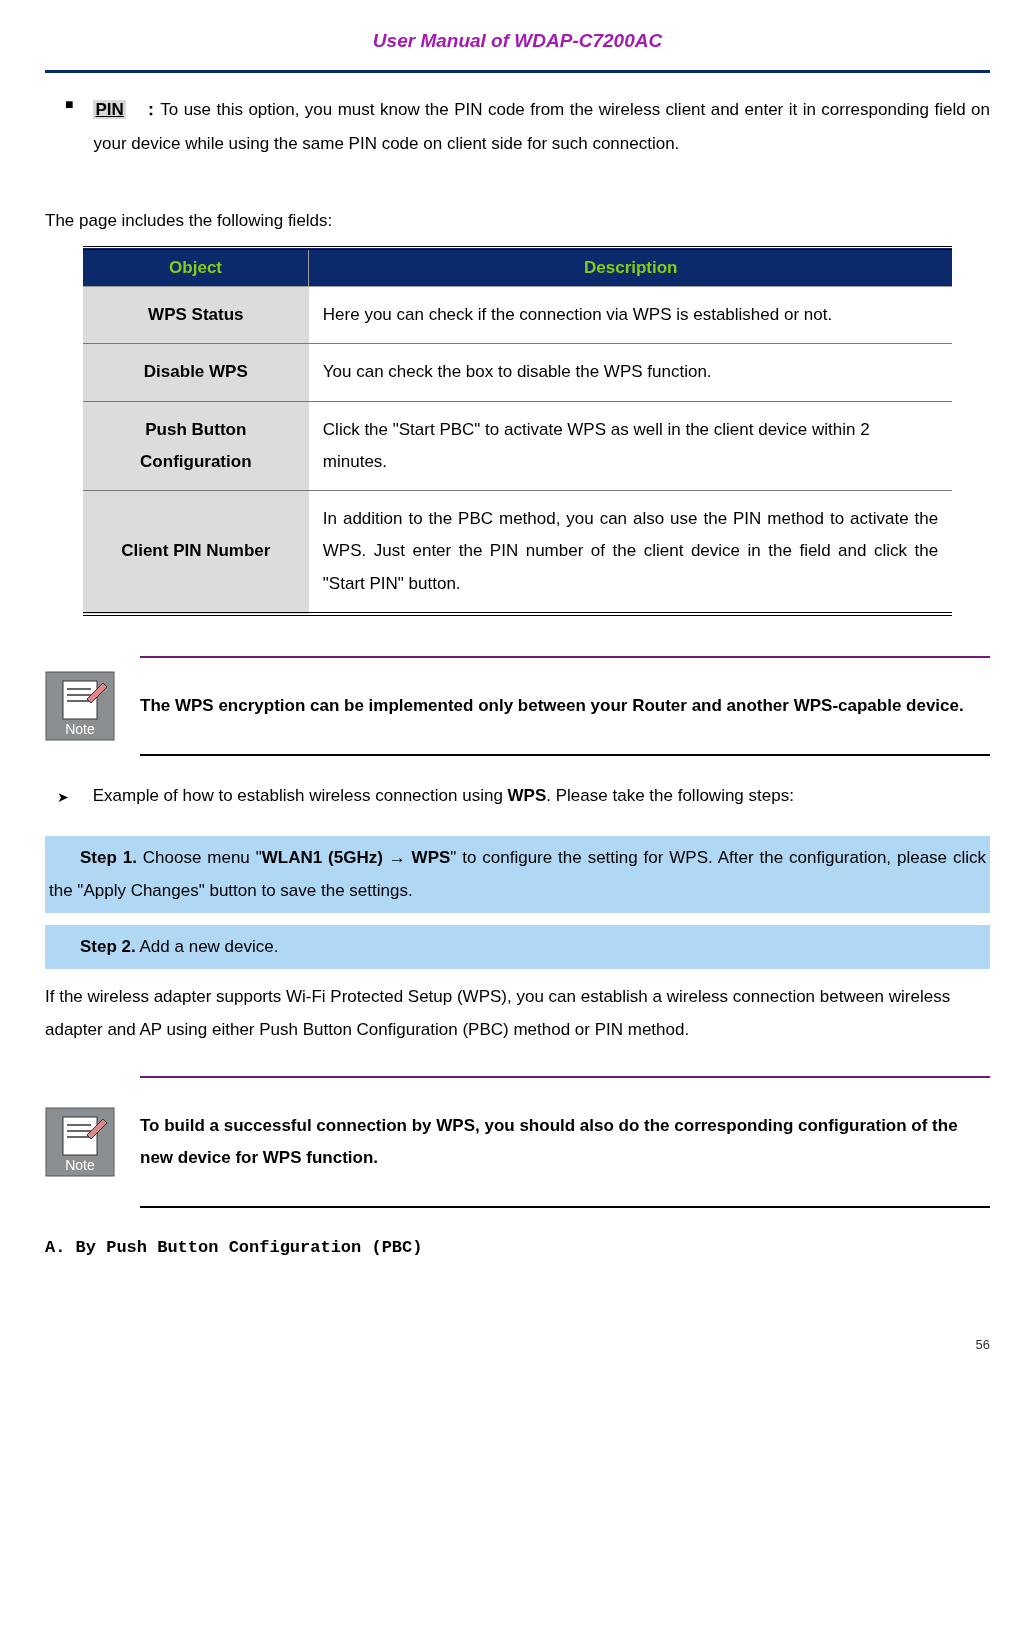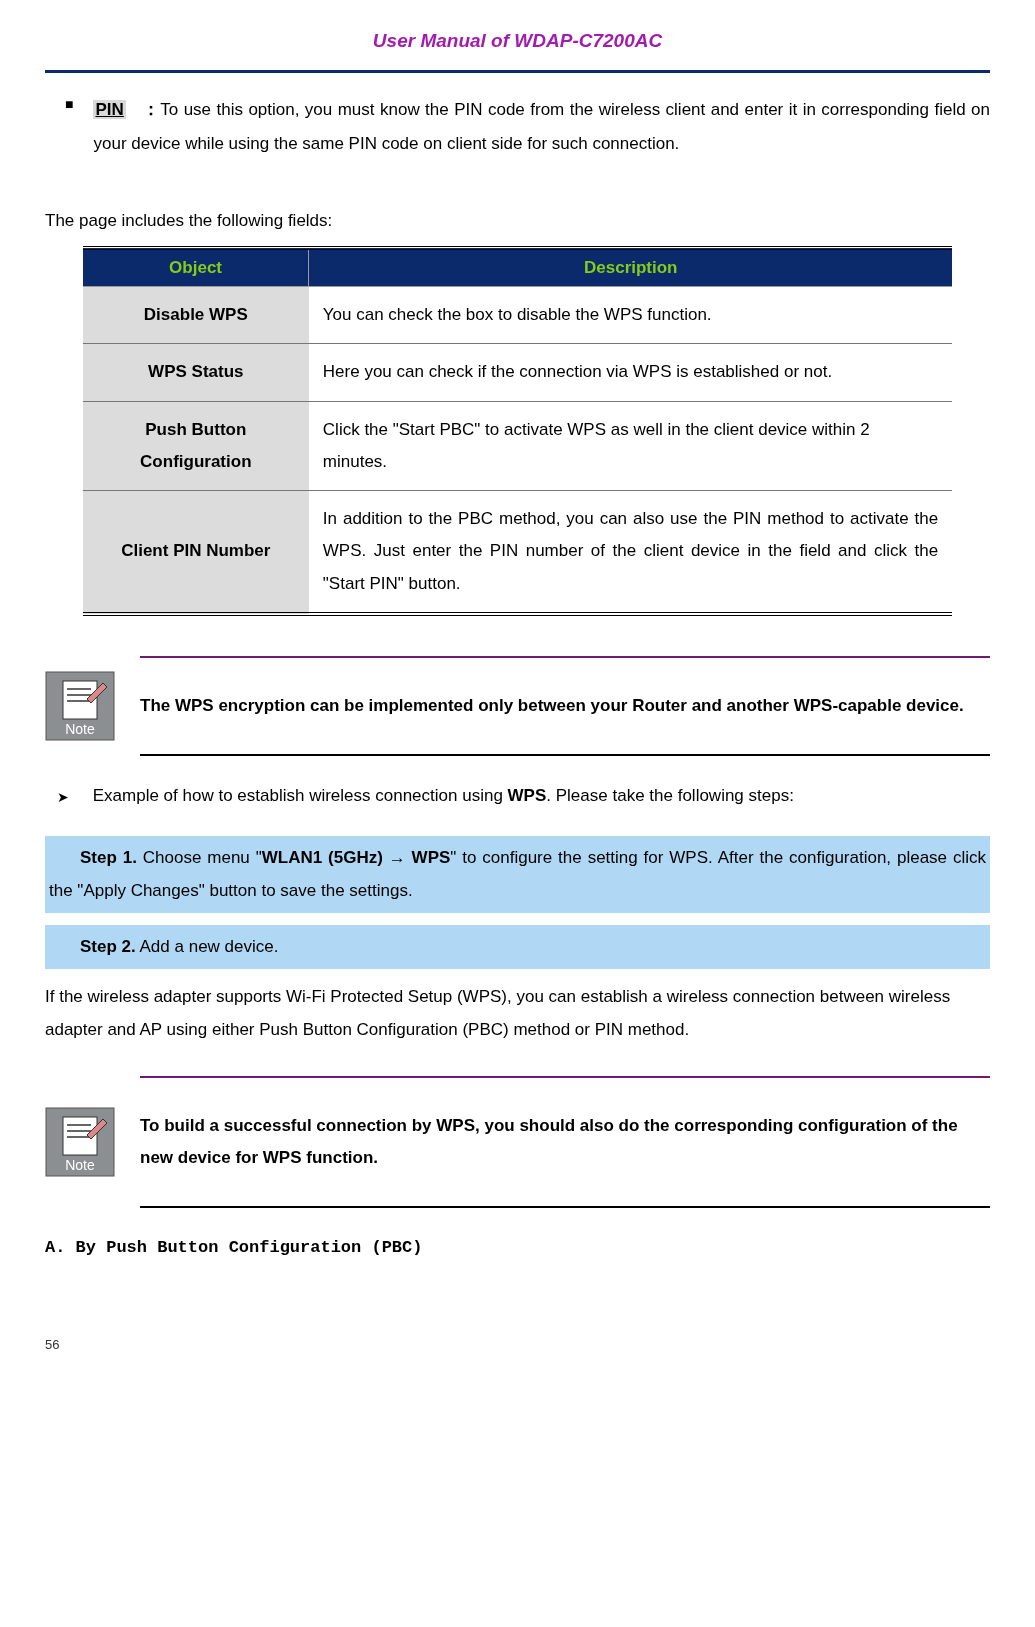--- a/index.html
+++ b/index.html
@@ -116,21 +116,21 @@
   .after-step2 {
     line-height: 1.9;
     margin-bottom: 30px;
   }
   .section-a {
     font-weight: bold;
     margin: 30px 0 0 0;
     font-family: Liberation Mono, monospace;
   }
   .page-no {
-    text-align: left;
+    text-align: right;
     font-size: 13px;
     margin-top: 80px;
     color: #333;
   }
   .justify { text-align: justify; }
 </style>
 </head>
 <body>
 
 <div class="header-title">User Manual of WDAP-C7200AC</div>
@@ -145,26 +145,26 @@
 
 <div class="field-intro">The page includes the following fields:</div>
 
 <table class="fields">
   <tbody>
       <tr>
     <th>Object</th>
     <th>Description</th>
   </tr>
   <tr>
+    <td class="obj">WPS Status</td>
+    <td>Here you can check if the connection via WPS is established or not.</td>
+  </tr>
+  <tr>
     <td class="obj">Disable WPS</td>
     <td>You can check the box to disable the WPS function.</td>
-  </tr>
-  <tr>
-    <td class="obj">WPS Status</td>
-    <td>Here you can check if the connection via WPS is established or not.</td>
   </tr>
   <tr>
     <td class="obj">Push Button Configuration</td>
     <td>Click the "Start PBC" to activate WPS as well in the client device within 2 minutes.</td>
   </tr>
   <tr>
     <td class="obj">Client PIN Number</td>
     <td class="justify">In addition to the PBC method, you can also use the PIN method to activate the WPS. Just enter the PIN number of the client device in the field and click the "Start PIN" button.</td>
   </tr>
 </tbody>

